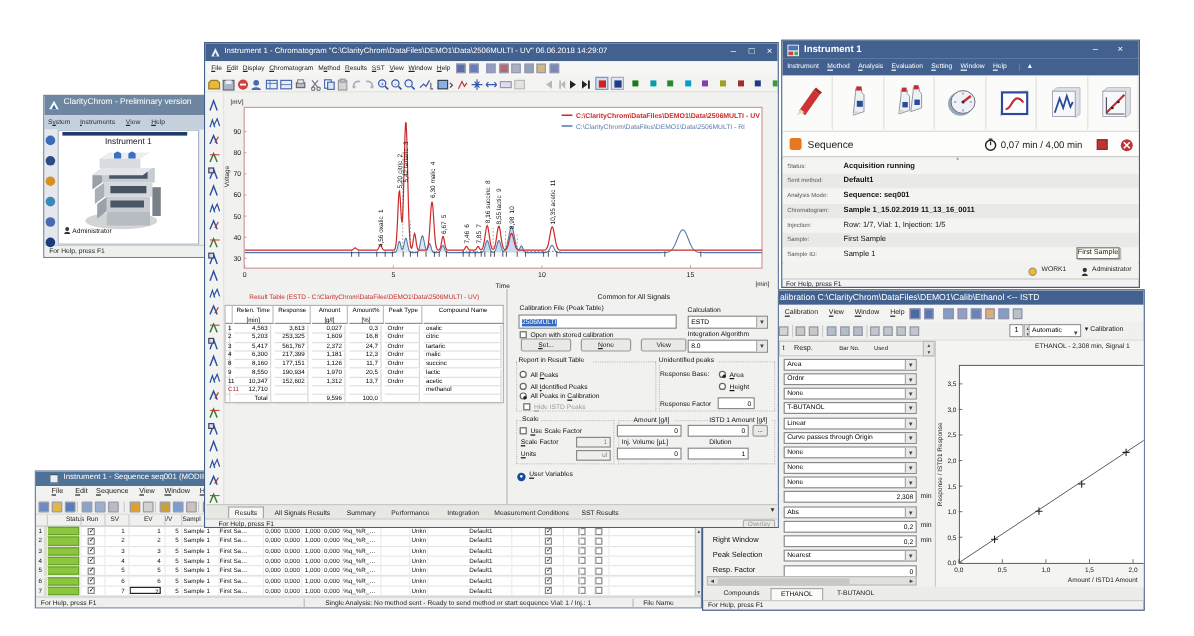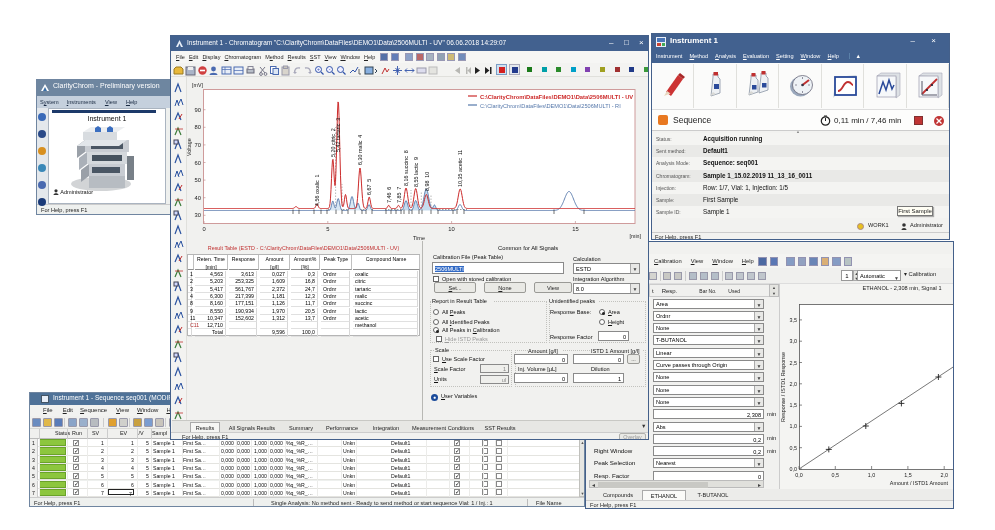--- a/index.html
+++ b/index.html
@@ -463,21 +463,21 @@
             <circle cx="24" cy="21" r="1.1" fill="#223"></circle>
           </svg></div>
       </div>
  <div style="position:absolute;left:0;top:76px;width:100%;height:21px;background:#fdfdfc;border-bottom:1px solid #ccc">
   <span style="position:absolute;left:6px;top:5px;width:10px;height:10px;background:#e87820;border-radius:2px"></span>
   <span style="position:absolute;left:21px;top:5px;font-size:8.5px;color:#222">Sequence</span>
   <svg width="11" height="11" style="position:absolute;left:168px;top:5px">
           <circle cx="5.5" cy="6" r="4.2" fill="none" stroke="#222" stroke-width="1.2"></circle>
           <path d="M5.5,6V3M4,1h3" stroke="#222" stroke-width="1"></path>
         </svg>
-  <span style="position:absolute;left:182px;top:5.5px;font-size:8px;color:#222">0,11 min / 7,46 min</span>
+  <span style="position:absolute;left:182px;top:5.5px;font-size:8px;color:#222">0,07 min / 4,00 min</span>
   <span style="position:absolute;left:262px;top:6px;width:9px;height:9px;background:#c03434;border:1px solid #803030"></span>
   <svg width="12" height="12" style="position:absolute;left:281px;top:5px">
           <circle cx="6" cy="6" r="5" fill="#c03434"></circle>
           <path d="M3.5,3.5l5,5M8.5,3.5l-5,5" stroke="#fff" stroke-width="1.3"></path>
         </svg>
  </div>
 <div style="position:absolute;left:144px;top:94.5px;font-size:4px;color:#888">▲</div>
  <div style="position:absolute;left:0;top:99px;width:100%;height:12.2px;background:#f4f4f2;font-size:6.3px;line-height:12px">
         <span style="position:absolute;left:4px;color:#555;font-size:5px">Status:</span>
         <span style="position:absolute;left:51px;color:#111;font-weight:bold">Acquisition running</span>
@@ -513,20 +513,23 @@
           <circle cx="3" cy="2" r="1.8" fill="#333"></circle>
           <path d="M0.5,7c0-2.8,5-2.8,5,0z" fill="#333"></path>
         </svg>
   <span style="position:absolute;left:258px;top:2px;font-size:5.6px">Administrator</span>
  </div>
  <div style="position:absolute;left:0;top:198px;width:100%;height:9px;border-top:1px solid #ccc;font-size:5.6px;color:#222;line-height:9px"><span style="margin-left:3px">For Help, press F1</span></div>
  <div style="position:absolute;left:245px;top:172px;width:36px;height:10px;background:#fffef4;border:1px solid #777;font-size:6px;line-height:9px;text-align:center;color:#222;box-shadow:1px 1px 1px rgba(0,0,0,.3)">First Sample</div>
 </div>
 
 <div style="position:absolute;left:585px;top:241px;width:369px;height:268px;background:#f1f1ef;border:1px solid #44608a;box-sizing:border-box;z-index:4;overflow:hidden">
+ <div style="position:absolute;left:0;top:0;width:100%;height:12px;background:#42618f;overflow:hidden">
+  <span style="position:absolute;left:64px;top:1px;font-size:7.2px;color:#fff;white-space:nowrap">alibration C:\ClarityChrom\DataFiles\DEMO1\Calib\Ethanol &lt;-- ISTD</span>
+ </div>
  <div style="position:absolute;left:0;top:12px;width:100%;height:14px;background:#f4f4f2;font-size:5.8px;color:#222;line-height:14px">
   <span style="margin-left:68px"><u>C</u>alibration</span><span style="margin-left:9px"><u>V</u>iew</span><span style="margin-left:9px"><u>W</u>indow</span><span style="margin-left:9px"><u>H</u>elp</span>
   <span style="position:absolute;left:172px;top:3px;width:8.5px;height:8.5px;background:#3a5a9a;border:1px solid #88a;opacity:0.9"></span><span style="position:absolute;left:183.5px;top:3px;width:8.5px;height:8.5px;background:#4a6aae;border:1px solid #88a;opacity:0.9"></span><span style="position:absolute;left:200.0px;top:3px;width:8.5px;height:8.5px;background:#7a93c0;border:1px solid #88a;opacity:0.9"></span><span style="position:absolute;left:211.5px;top:3px;width:8.5px;height:8.5px;background:#8899bb;border:1px solid #88a;opacity:0.9"></span><span style="position:absolute;left:223.0px;top:3px;width:8.5px;height:8.5px;background:#5a7ab0;border:1px solid #88a;opacity:0.9"></span><span style="position:absolute;left:234.5px;top:3px;width:8.5px;height:8.5px;background:#d8a868;border:1px solid #88a;opacity:0.9"></span><span style="position:absolute;left:246.0px;top:3px;width:8.5px;height:8.5px;background:#7a93c0;border:1px solid #88a;opacity:0.9"></span><span style="position:absolute;left:257.5px;top:3px;width:8.5px;height:8.5px;background:#9aab;border:1px solid #88a;opacity:0.9"></span>
  </div>
  <div style="position:absolute;left:0;top:26px;width:100%;height:16px;background:#f0f0ee;border-bottom:1px solid #ddd">
         <span style="position:absolute;left:4px;top:3.5px;width:8px;height:8px;background:#9ab4d8;border:1px solid #99a"></span>
         <span style="position:absolute;left:15px;top:3.5px;width:8px;height:8px;background:#a8bcd8;border:1px solid #99a"></span>
         <span style="position:absolute;left:26px;top:3.5px;width:8px;height:8px;background:#d8b868;border:1px solid #99a"></span>
         <span style="position:absolute;left:37px;top:3px;height:10px;border-left:1px solid #ccc"></span>
         <span style="position:absolute;left:40.5px;top:3.5px;width:8px;height:8px;background:#d4d4d0;border:1px solid #99a"></span>

